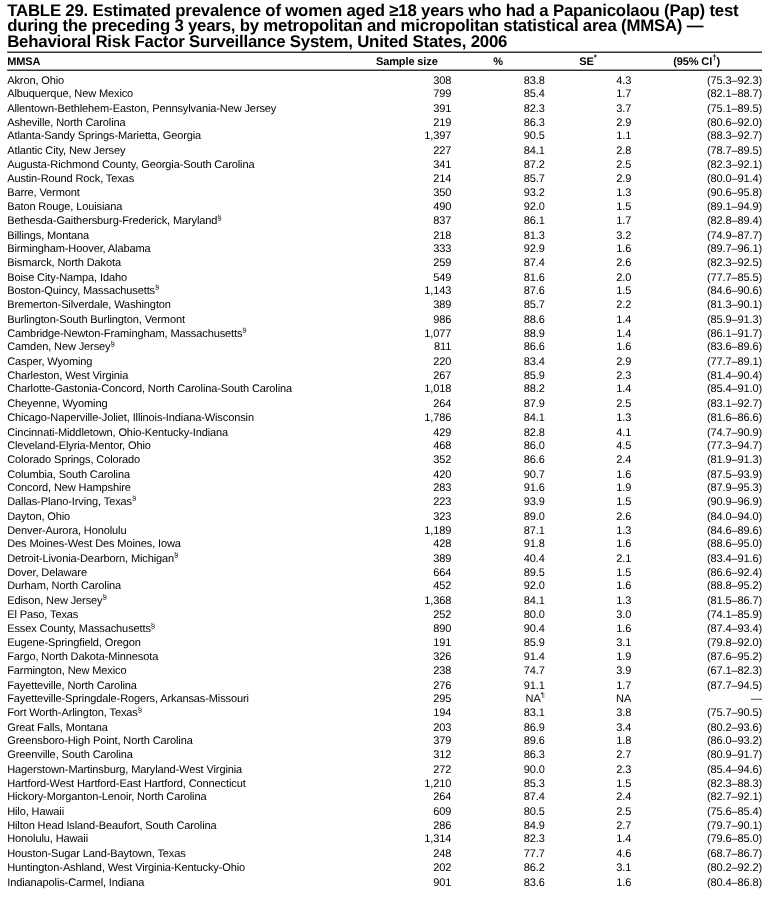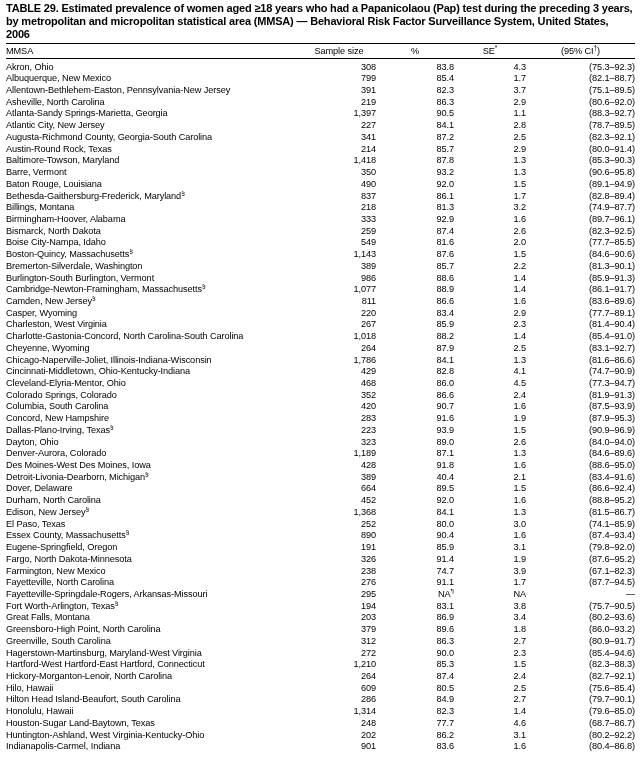--- a/index.html
+++ b/index.html
@@ -15,21 +15,21 @@
     overflow: hidden;
   }
   .page {
     width: 641px;
     height: 760px;
     position: relative;
     box-sizing: border-box;
     padding: 0 6px;
   }
   .title {
-    font-size: 11px;
+    font-size: 14px;
     font-weight: bold;
     line-height: 13.2px;
     letter-spacing: -0.18px;
     padding-top: 2px;
     padding-right: 2px;
     text-align: left;
   }
   .rule-thick {
     border-bottom: 1.6px solid #000;
     margin-top: 1px;
@@ -38,21 +38,21 @@
     border-bottom: 0.9px solid #000;
   }
   table.tbl {
     width: 100%;
     border-collapse: collapse;
     table-layout: fixed;
     font-size: 9.2px;
     letter-spacing: -0.1px;
   }
   table.tbl th {
-    font-weight: normal;
+    font-weight: bold;
     font-size: 9.2px;
     padding: 2px 0 2.5px 0;
     text-align: center;
     vertical-align: bottom;
   }
   table.tbl th.lbl {
     text-align: left;
   }
   table.tbl td {
     padding: 0;
@@ -173,27 +173,20 @@
           <td class="c-ci">(82.3–92.1)</td>
         </tr>
         <tr>
           <td class="c-name"><span>Austin-Round Rock, Texas</span></td>
           <td class="c-n">214</td>
           <td class="c-pct"><span>85.7</span></td>
           <td class="c-se">2.9</td>
           <td class="c-ci">(80.0–91.4)</td>
         </tr>
         <tr>
-          <td class="c-name"><span>Baltimore-Towson, Maryland</span></td>
-          <td class="c-n">1,418</td>
-          <td class="c-pct"><span>87.8</span></td>
-          <td class="c-se">1.3</td>
-          <td class="c-ci">(85.3–90.3)</td>
-        </tr>
-        <tr>
           <td class="c-name"><span>Barre, Vermont</span></td>
           <td class="c-n">350</td>
           <td class="c-pct"><span>93.2</span></td>
           <td class="c-se">1.3</td>
           <td class="c-ci">(90.6–95.8)</td>
         </tr>
         <tr>
           <td class="c-name"><span>Baton Rouge, Louisiana</span></td>
           <td class="c-n">490</td>
           <td class="c-pct"><span>92.0</span></td>
@@ -348,21 +341,21 @@
           <td class="c-ci">(90.9–96.9)</td>
         </tr>
         <tr>
           <td class="c-name"><span>Dayton, Ohio</span></td>
           <td class="c-n">323</td>
           <td class="c-pct"><span>89.0</span></td>
           <td class="c-se">2.6</td>
           <td class="c-ci">(84.0–94.0)</td>
         </tr>
         <tr>
-          <td class="c-name"><span>Denver-Aurora, Colorado</span></td>
+          <td class="c-name"><span>Denver-Aurora, Honolulu</span></td>
           <td class="c-n">1,189</td>
           <td class="c-pct"><span>87.1</span></td>
           <td class="c-se">1.3</td>
           <td class="c-ci">(84.6–89.6)</td>
         </tr>
         <tr>
           <td class="c-name"><span>Des Moines-West Des Moines, Iowa</span></td>
           <td class="c-n">428</td>
           <td class="c-pct"><span>91.8</span></td>
           <td class="c-se">1.6</td>

